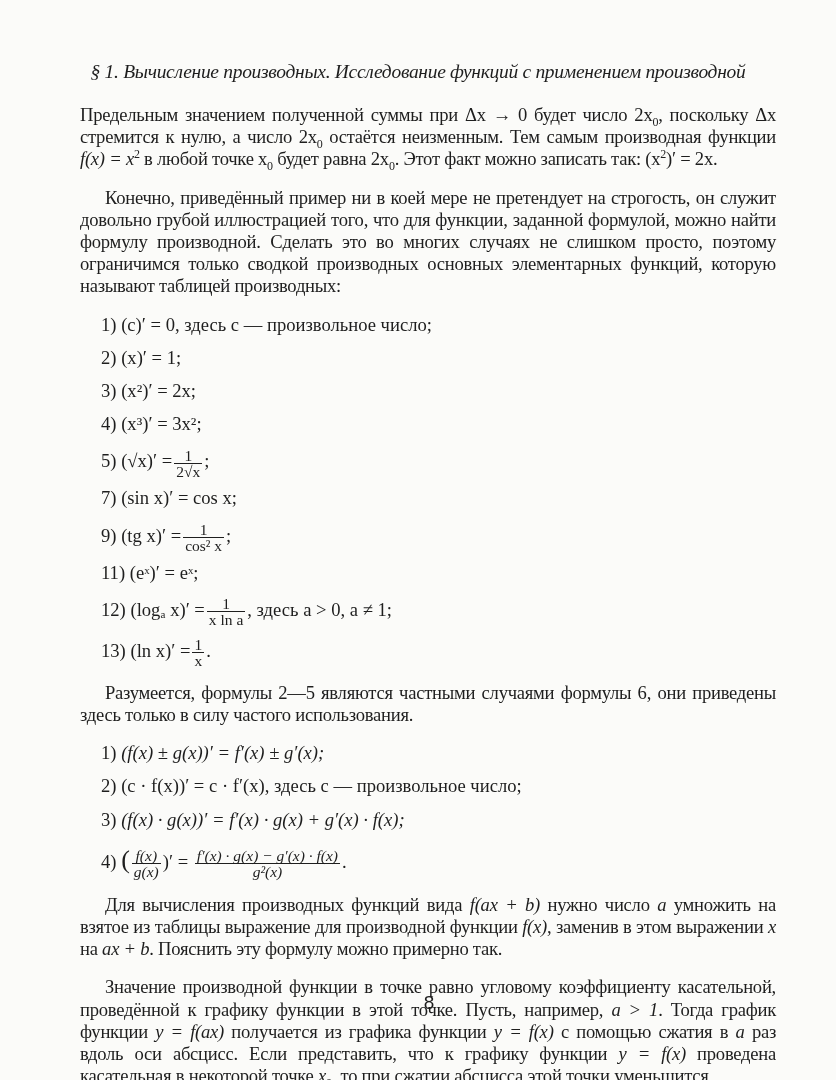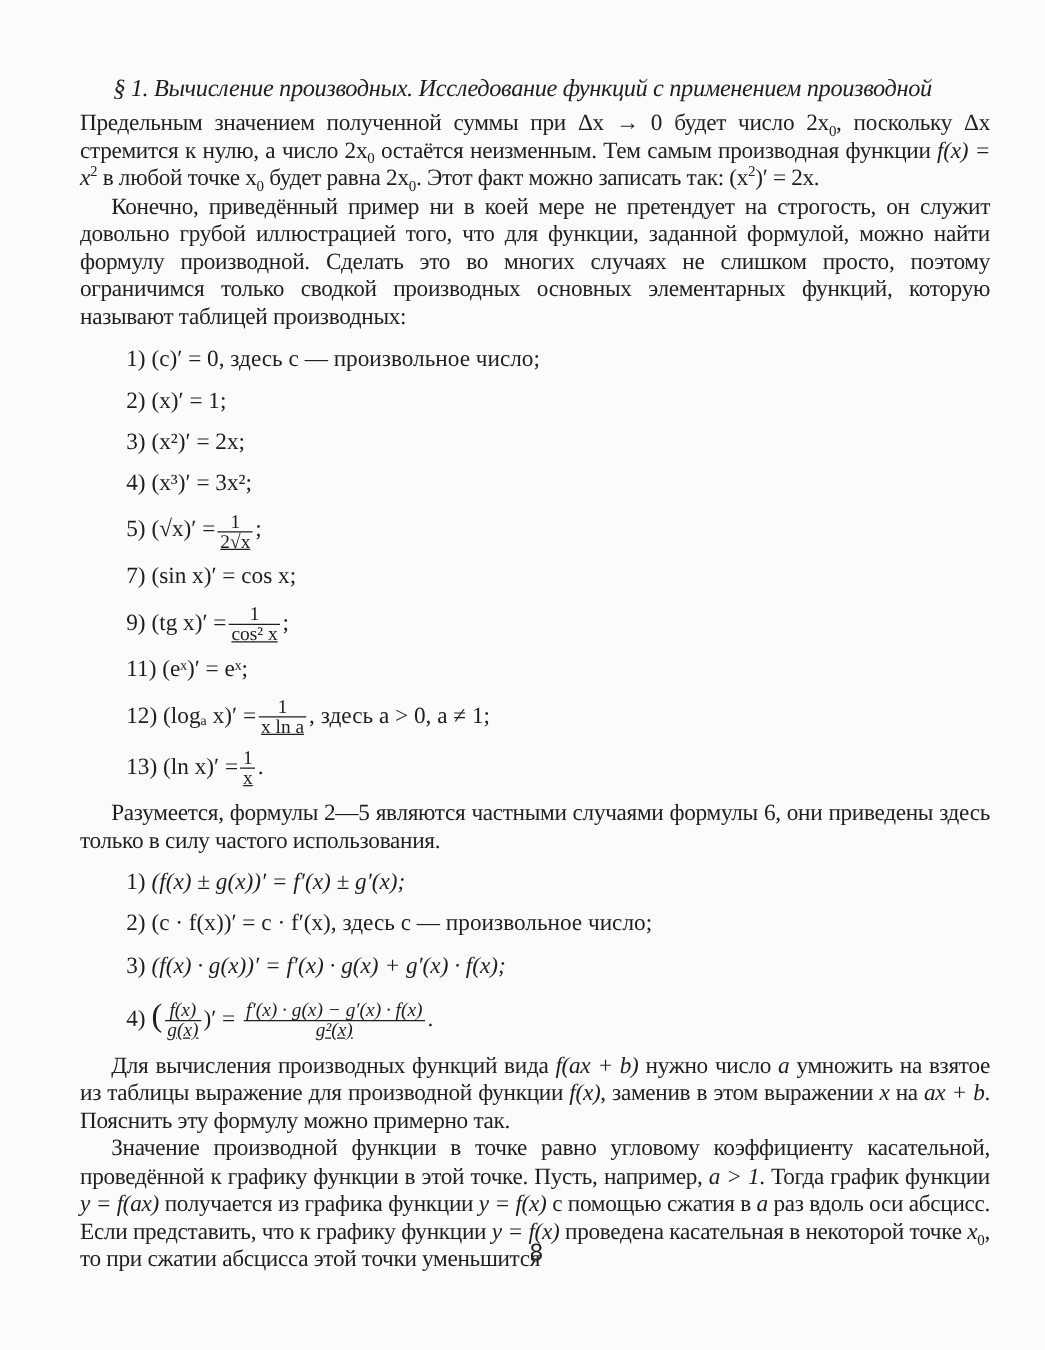--- a/index.html
+++ b/index.html
@@ -6,29 +6,29 @@
   body {
     width: 836px; height: 1080px; background: #fbfbf9; overflow: hidden;
     font-family: "Liberation Serif", "DejaVu Serif", serif; color: #1e1e1e;
     position: relative;
   }
   .header {
     position: absolute; top: 44px; left: 0; width: 836px; text-align: center;
     font-style: italic; font-size: 19.5px; letter-spacing: -0.3px; margin-top: 17px;
   }
   .page { position: absolute; left: 64px; top: 88px; width: 728px; }
-  .p { font-size: 18.6px; line-height: 22.2px; text-align: justify; margin: 0; letter-spacing: -0.25px; }
+  .p { font-size: 18.6px; line-height: 22.2px; text-align: justify; margin: 16px; letter-spacing: -0.25px; }
   .ind { text-indent: 25px; }
   .m { font-style: italic; }
   .li { font-size: 18.6px; line-height: 22.2px; padding-left: 26px; margin: 11px; white-space: nowrap; }
   .li.tall { line-height: 30px; height: 30px; }
   sup, sub { font-size: 12px; line-height: 0; }
   .frac { display: inline-block; vertical-align: middle; text-align: center; font-size: 15.5px; line-height: 15px; margin: 0 2px; }
   .frac .num { display: block; border-bottom: 1px solid #1e1e1e; padding: 0 2px; }
-  .frac .den { display: block; padding: 0 2px; text-decoration: underline; }
+  .frac .den { display: block; padding: 0 2px; }
   .pageno { position: absolute; top: 992px; left: 0; width: 836px; padding-left: 22px; box-sizing: border-box; text-align: center; font-family: "Liberation Sans", sans-serif; font-size: 19px; }
 </style>
 </head>
 <body>
 
 <div class="header">§ 1. Вычисление производных. Исследование функций с применением производной</div>
 
 <div class="page">
   <p class="p"><span>Предельным значением полученной суммы при Δx → 0 будет число 2x</span><sub>0</sub><span>, поскольку Δx стремится к нулю, а число 2x</span><sub>0</sub><span> остаётся неизменным. Тем самым производная функции </span><span class="m">f(x) = x</span><sup>2</sup><span> в любой точке x</span><sub>0</sub><span> будет равна 2x</span><sub>0</sub><span>. Этот факт можно записать так: (x</span><sup>2</sup><span>)′ = 2x.</span></p>
 

